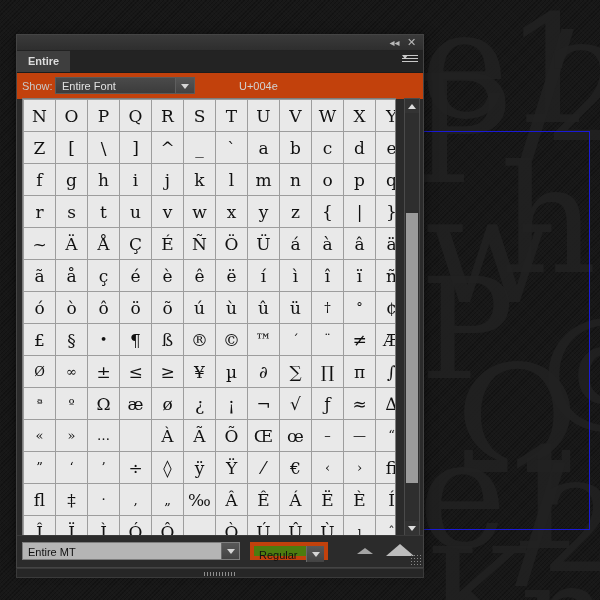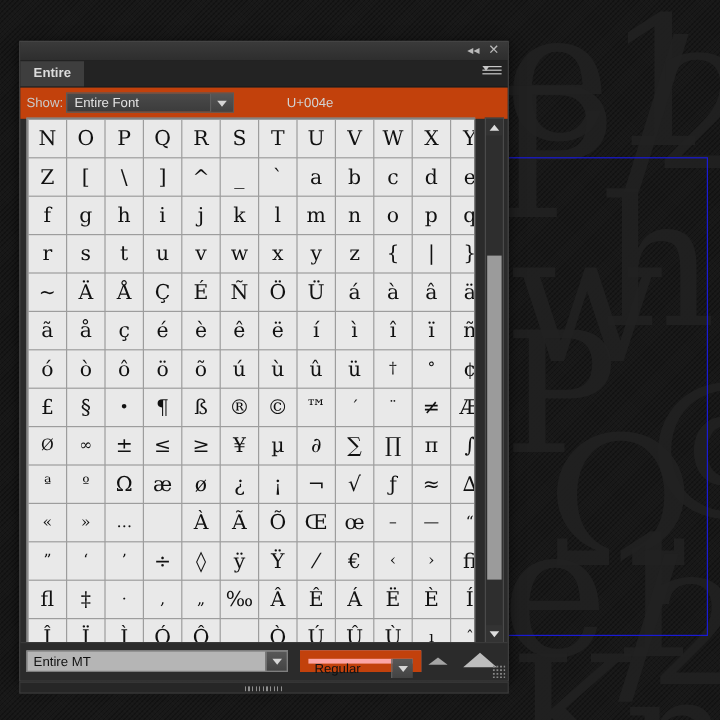--- a/index.html
+++ b/index.html
@@ -248,23 +248,23 @@
     color: #111; font-size: 11px; line-height: 16px;
   }
   #font-select-arrowbox {
     position: absolute; right: 0; top: 0;
     width: 17px; height: 16px;
     background: linear-gradient(#585858, #434343);
     border-left: 1px solid #6a6a6a;
   }
   #style-select {
     position: absolute; left: 233px; top: 6px;
-    width: 101px; height: 18px;
-    background: #fca5a5;
-    border: 7px solid #c2410c;
+    width: 78px; height: 18px;
+    background: #4d7c0f;
+    border: 4px solid #c2410c;
     box-sizing: border-box;
     cursor: pointer;
   }
   #style-select-value {
     position: absolute; left: 5px; top: 1px;
     color: #111; font-size: 11px; line-height: 16px;
   }
   #style-select-arrowbox {
     position: absolute; right: 0; top: 0;
     width: 17px; height: 16px;

